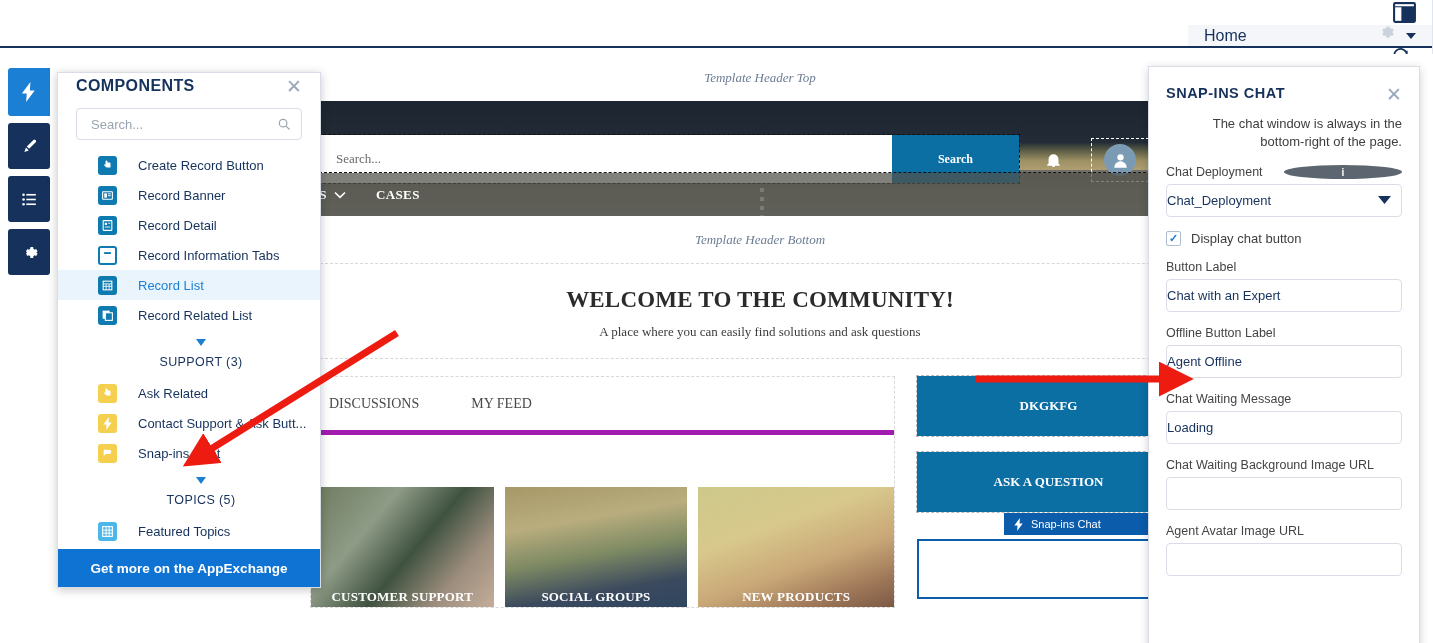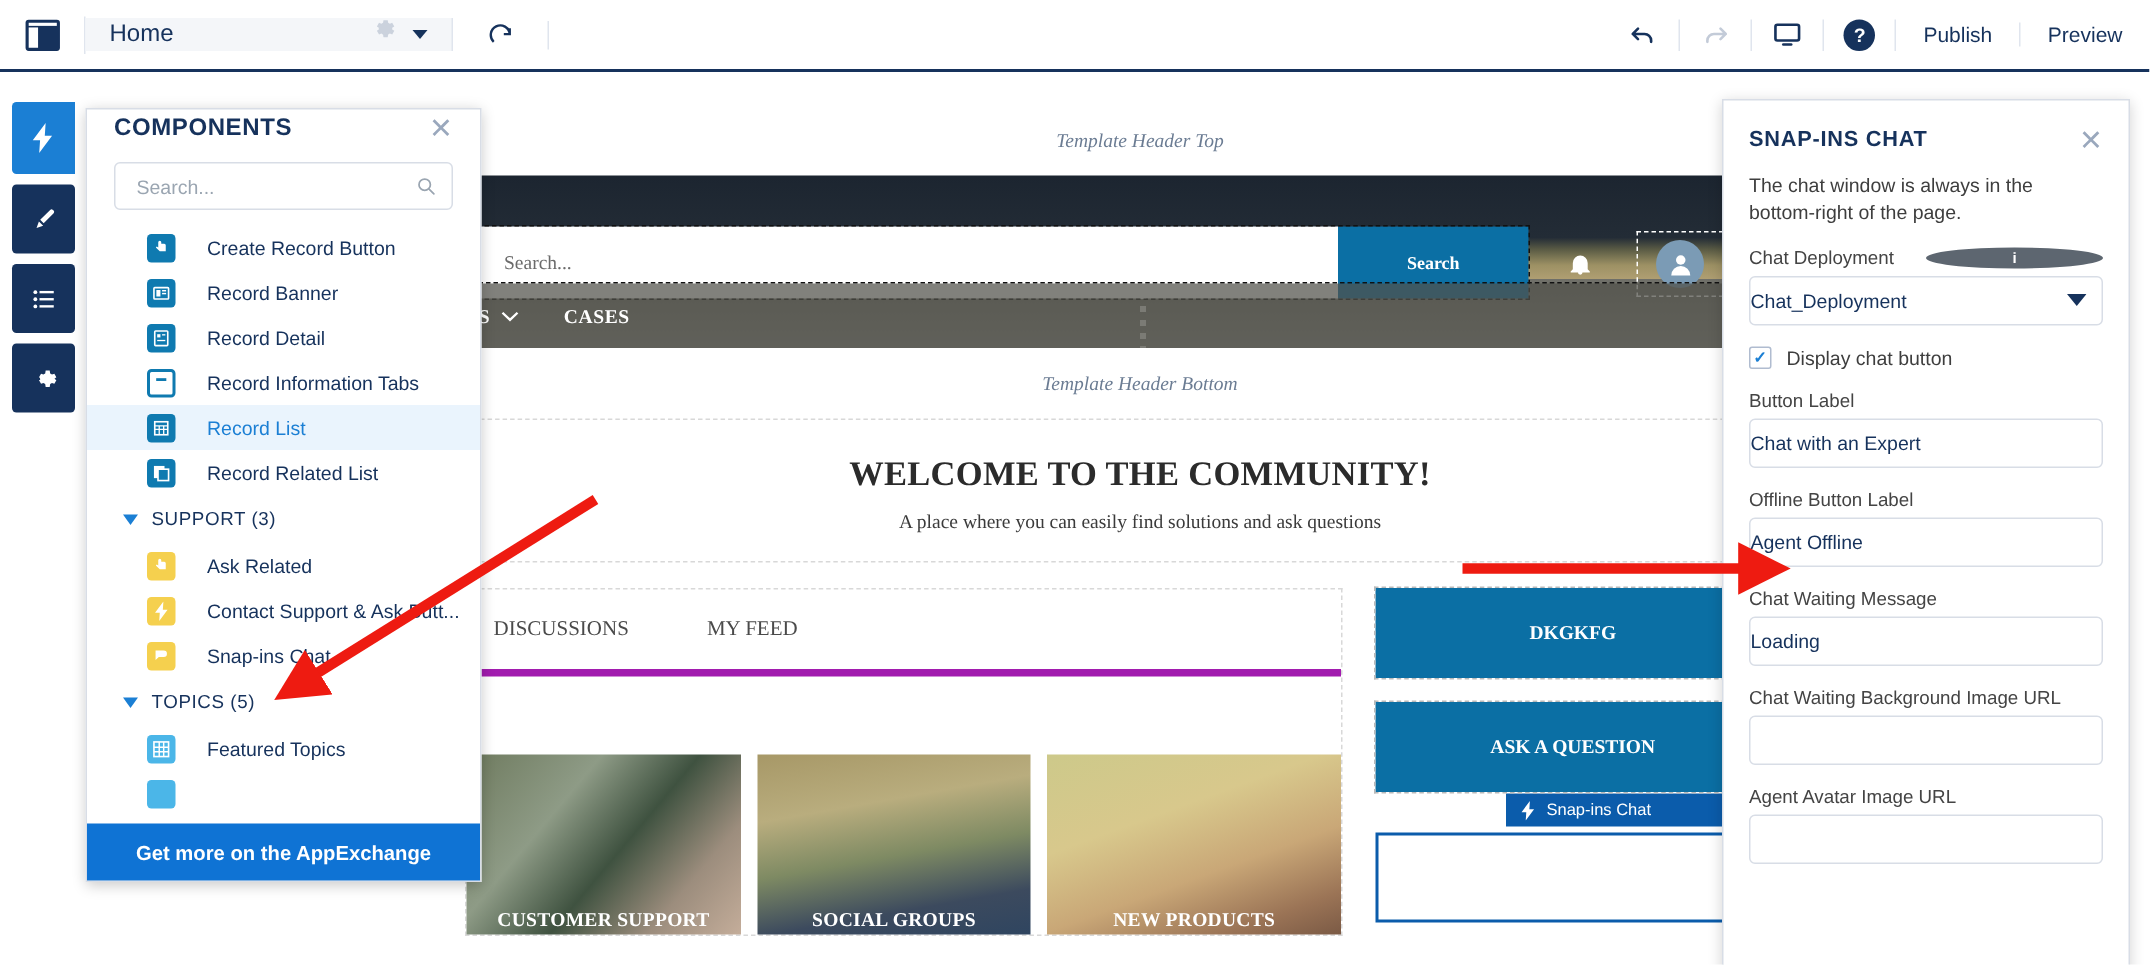--- a/index.html
+++ b/index.html
@@ -9,21 +9,21 @@
     background:#ffffff;
     color:#16325c;
     position:relative;
   }
 
   
   .topbar {
     position:absolute; top:0; left:0; width:1433px; height:48px;
     background:#ffffff;
     border-bottom:2px solid #16325c;
-    display:flex; align-items:center;
+    display:flex; align-items:flex-end;flex-direction:column;
   }
   .tb-logo {
     width:57px; display:flex; align-items:center; justify-content:center;
     border-right:1px solid #e0e5ee;
   }
   .tb-page {
     width:245px; background:#f4f6f9;
     border-right:1px solid #e0e5ee;
     display:flex; align-items:center; padding:0 16px;
     gap:6px;
@@ -58,21 +58,21 @@
     display:flex;align-items:center;justify-content:center;
     margin-bottom:7px; border-radius:3px;
   }
   .rail-btn.active { background:#1b7fd4; border-radius:3px 0 0 3px; height:48px;}
 
   
   .canvas {
     position:absolute; left:57px; top:54px; right:0; bottom:0;
     background:#ffffff; overflow:hidden;
   }
-  .canv-inner { position:absolute; left:253px; top:16px; width:900px; }
+  .canv-inner { position:absolute; left:253px; top:0; width:900px; }
   .tpl-label {
     text-align:center; font-style:italic; color:#6b7c93; font-size:13px;
     padding:16px 0 15px; font-family:"Liberation Serif", serif;
   }
   .hero {
     position:relative; height:115px; overflow:hidden;
     background:linear-gradient(#1c2530 0%, #232c36 36%, #5b5c45 43%, #9d9164 52%, #b4a276 62%, #8d8a74 74%, #7d7d75 100%);
   }
   .hero-road {
     position:absolute; left:0; right:0; bottom:0; height:46px;
@@ -147,21 +147,21 @@
   .comp-title { font-size:16px; font-weight:bold; color:#16325c; letter-spacing:.4px; flex:1; }
   .xclose { color:#9aa8bd; font-size:19px; line-height:1; cursor:pointer; }
   .comp-search {
     margin:0 18px 8px; height:32px; border:1px solid #d8dde6; border-radius:4px;
     display:flex; align-items:center; padding:0 10px 0 14px;
   }
   .comp-search span { flex:1; color:#9aa5b1; font-size:13px; }
   .comp-list { flex:1; overflow:hidden; padding-top:2px; }
   .grp-hd {
     display:flex; align-items:center; gap:9px; padding:9px 0 9px 24px;
-    font-size:12.5px; color:#16325c; letter-spacing:.4px;
+    font-size:12.5px; color:#16325c; letter-spacing:.4px;flex-direction:column;
   }
   .tri { width:0;height:0;border-left:5px solid transparent;border-right:5px solid transparent;
     border-top:7px solid #1b7fd4; }
   .c-item {
     display:flex; align-items:center; gap:21px; height:30px; padding-left:40px;
     font-size:13px; color:#16325c;
   }
   .c-item.sel { background:#eaf4fd; color:#1b7fd4; }
   .c-ic { width:19px;height:19px;border-radius:3px; flex:none;
     display:flex;align-items:center;justify-content:center; }
@@ -175,21 +175,21 @@
 
   
   .prop {
     position:absolute; right:13px; top:66px; width:272px; bottom:-40px;
     background:#fff; border:1px solid #d8dde6;
     box-shadow:0 2px 9px rgba(0,0,0,.18); z-index:50;
     padding:18px 17px 0;
   }
   .prop-head { display:flex; align-items:flex-start; margin-bottom:11px; }
   .prop-title { flex:1; font-size:14.5px; font-weight:bold; color:#16325c; letter-spacing:.5px; }
-  .prop-desc { font-size:13px; color:#3e3e3e; line-height:1.4; margin-bottom:14px; }
+  .prop-desc { font-size:13px; color:#3e3e3e; line-height:1.4; margin-bottom:14px;text-align:right; }
   .fld-lbl { font-size:12.5px; color:#444; margin-bottom:5px; display:flex; align-items:flex-end;}
   .fld-lbl span { flex:1; }
   .info-ic { width:14px;height:14px;border-radius:50%;background:#5d6670;color:#fff;
     font-size:10px;font-weight:bold;display:flex;align-items:center;justify-content:center; }
   .sel-box, .txt-box {
     height:33px; border:1px solid #d8dde6; border-radius:4px; background:#fff;
     display:flex; align-items:center; padding:0 10px 0 0;
     font-size:13px; color:#16325c; margin-bottom:14px;
   }
   .sel-box span { flex:1; }

